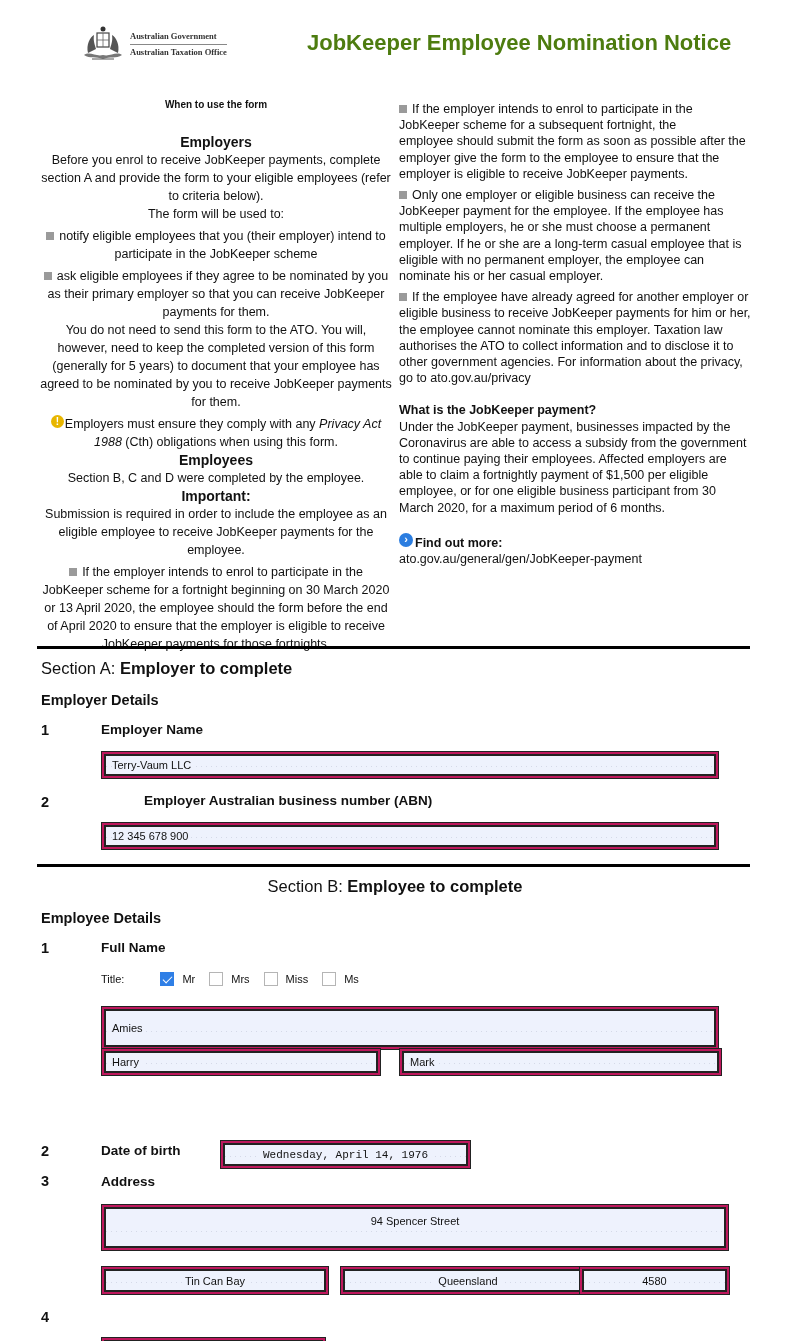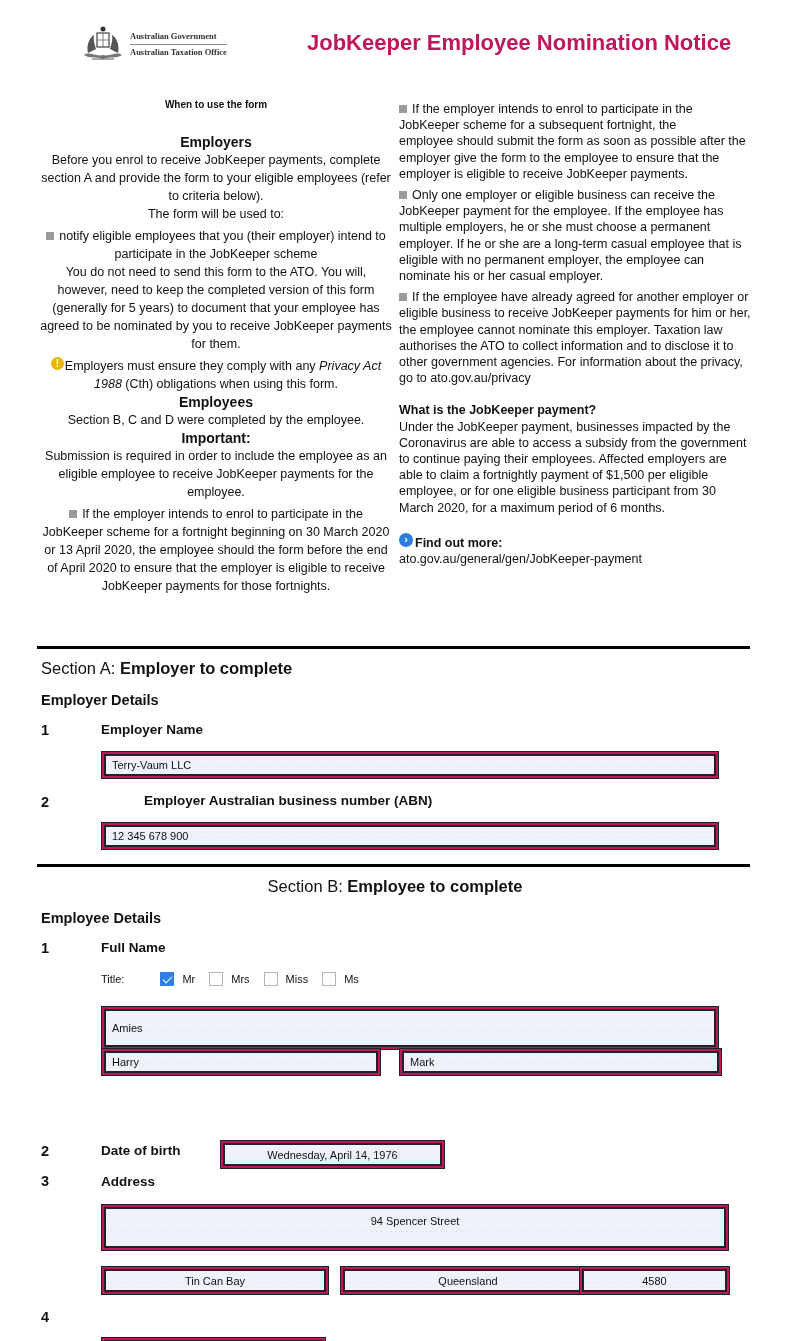--- a/index.html
+++ b/index.html
@@ -6,21 +6,21 @@
   html, body { margin: 0; padding: 0; background: #ffffff; }
   body { width: 790px; height: 1341px; overflow: hidden; position: relative;
          font-family: "Liberation Sans", sans-serif; color: #111; }
 
   
   .header { position: absolute; top: 0; left: 0; width: 790px; height: 90px; }
   .logo { position: absolute; left: 80px; top: 24px; width: 150px; height: 40px; display: flex; align-items: center; }
   .crest { width: 46px; height: 38px; position: relative; }
   .logo-text { margin-left: 4px; font-family: "Liberation Serif", serif; font-weight: bold; font-size: 8.5px; color: #333; line-height: 1; }
   .logo-text .l1 { padding-bottom: 3px; border-bottom: 1px solid #888; margin-bottom: 3px; }
-  .title { position: absolute; left: 307px; top: 30px; font-size: 22px; font-weight: bold; color: #be185d; letter-spacing: 0; }
+  .title { position: absolute; left: 307px; top: 30px; font-size: 22px; font-weight: bold; color: #4d7c0f; letter-spacing: 0; }
 
   
   .col-left { position: absolute; left: 40px; top: 94px; width: 352px; text-align: center; font-size: 12.5px; line-height: 18px; }
   .col-right { position: absolute; left: 399px; top: 101px; width: 352px; font-size: 12.5px; line-height: 16.2px; }
   .h-when { font-size: 10px; font-weight: bold; margin: 0 0 17px 0; line-height: 22px; }
   .h-sub { font-size: 14px; font-weight: bold; line-height: 18px; margin: 0; }
   .p { margin: 0; }
   .mt4 { margin-top: 4px; }
   .bullet { display: inline-block; width: 8px; height: 8px; background: #9a9a9a; margin-right: 5px; vertical-align: 0px; }
   .warn-icon { display: inline-block; width: 13px; height: 13px; border-radius: 50%; background: #e8b600; color: #fff; font-size: 10px; line-height: 13px; font-weight: bold; text-align: center; vertical-align: 3px; margin-right: 1px; }
@@ -76,20 +76,21 @@
   </div>
   <div class="title">JobKeeper Employee Nomination Notice</div>
 </div>
 
 <div class="col-left">
   <p class="h-when">When to use the form</p>
   <p class="h-sub">Employers</p>
   <p class="p">Before you enrol to receive JobKeeper payments, complete section A and provide the form to your eligible employees (refer to criteria below).</p>
   <p class="p">The form will be used to:</p>
   <p class="p mt4"><span class="bullet"></span><span>notify eligible employees that you (their employer) intend to participate in the JobKeeper scheme</span></p>
+  <p class="p mt4"><span class="bullet"></span><span>ask eligible employees if they agree to be nominated by you as their primary employer so that you can receive JobKeeper payments for them.</span></p>
   <p class="p">You do not need to send this form to the ATO. You will, however, need to keep the completed version of this form (generally for 5 years) to document that your employee has agreed to be nominated by you to receive JobKeeper payments for them.</p>
   <p class="p mt4"><span class="warn-icon">!</span><span>Employers must ensure they comply with any </span><i>Privacy Act 1988</i><span> (Cth) obligations when using this form.</span></p>
   <p class="h-sub">Employees</p>
   <p class="p">Section B, C and D were completed by the employee.</p>
   <p class="h-sub">Important:</p>
   <p class="p">Submission is required in order to include the employee as an eligible employee to receive JobKeeper payments for the employee.</p>
   <p class="p mt4"><span class="bullet"></span><span>If the employer intends to enrol to participate in the JobKeeper scheme for a fortnight beginning on 30 March 2020 or 13 April 2020, the employee should the form before the end of April 2020 to ensure that the employer is eligible to receive JobKeeper payments for those fortnights.</span></p>
 </div>
 
 <div class="col-right">
@@ -152,21 +153,21 @@
     </div>
 </div>
 <div class="field" style="left:399px; top:1048px; width:323px; height:28px;">
   <div class="inner">
       <span>Mark</span>
     </div>
 </div>
 
 <div class="num" style="top:1143px;">2</div>
 <div class="label" style="top:1143px;">Date of birth</div>
-<div class="field" style="left:220px; top:1140px; width:225px; height:29px;">
+<div class="field" style="left:220px; top:1140px; width:251px; height:29px;font-family:Liberation Mono, monospace;">
   <div class="inner center">
       <span>Wednesday, April 14, 1976</span>
     </div>
 </div>
 
 <div class="num" style="top:1173px;">3</div>
 <div class="label" style="top:1174px;">Address</div>
 <div class="field" style="left:101px; top:1204px; width:628px; height:47px;">
   <div class="inner center top">
       <span>94 Spencer Street</span>

